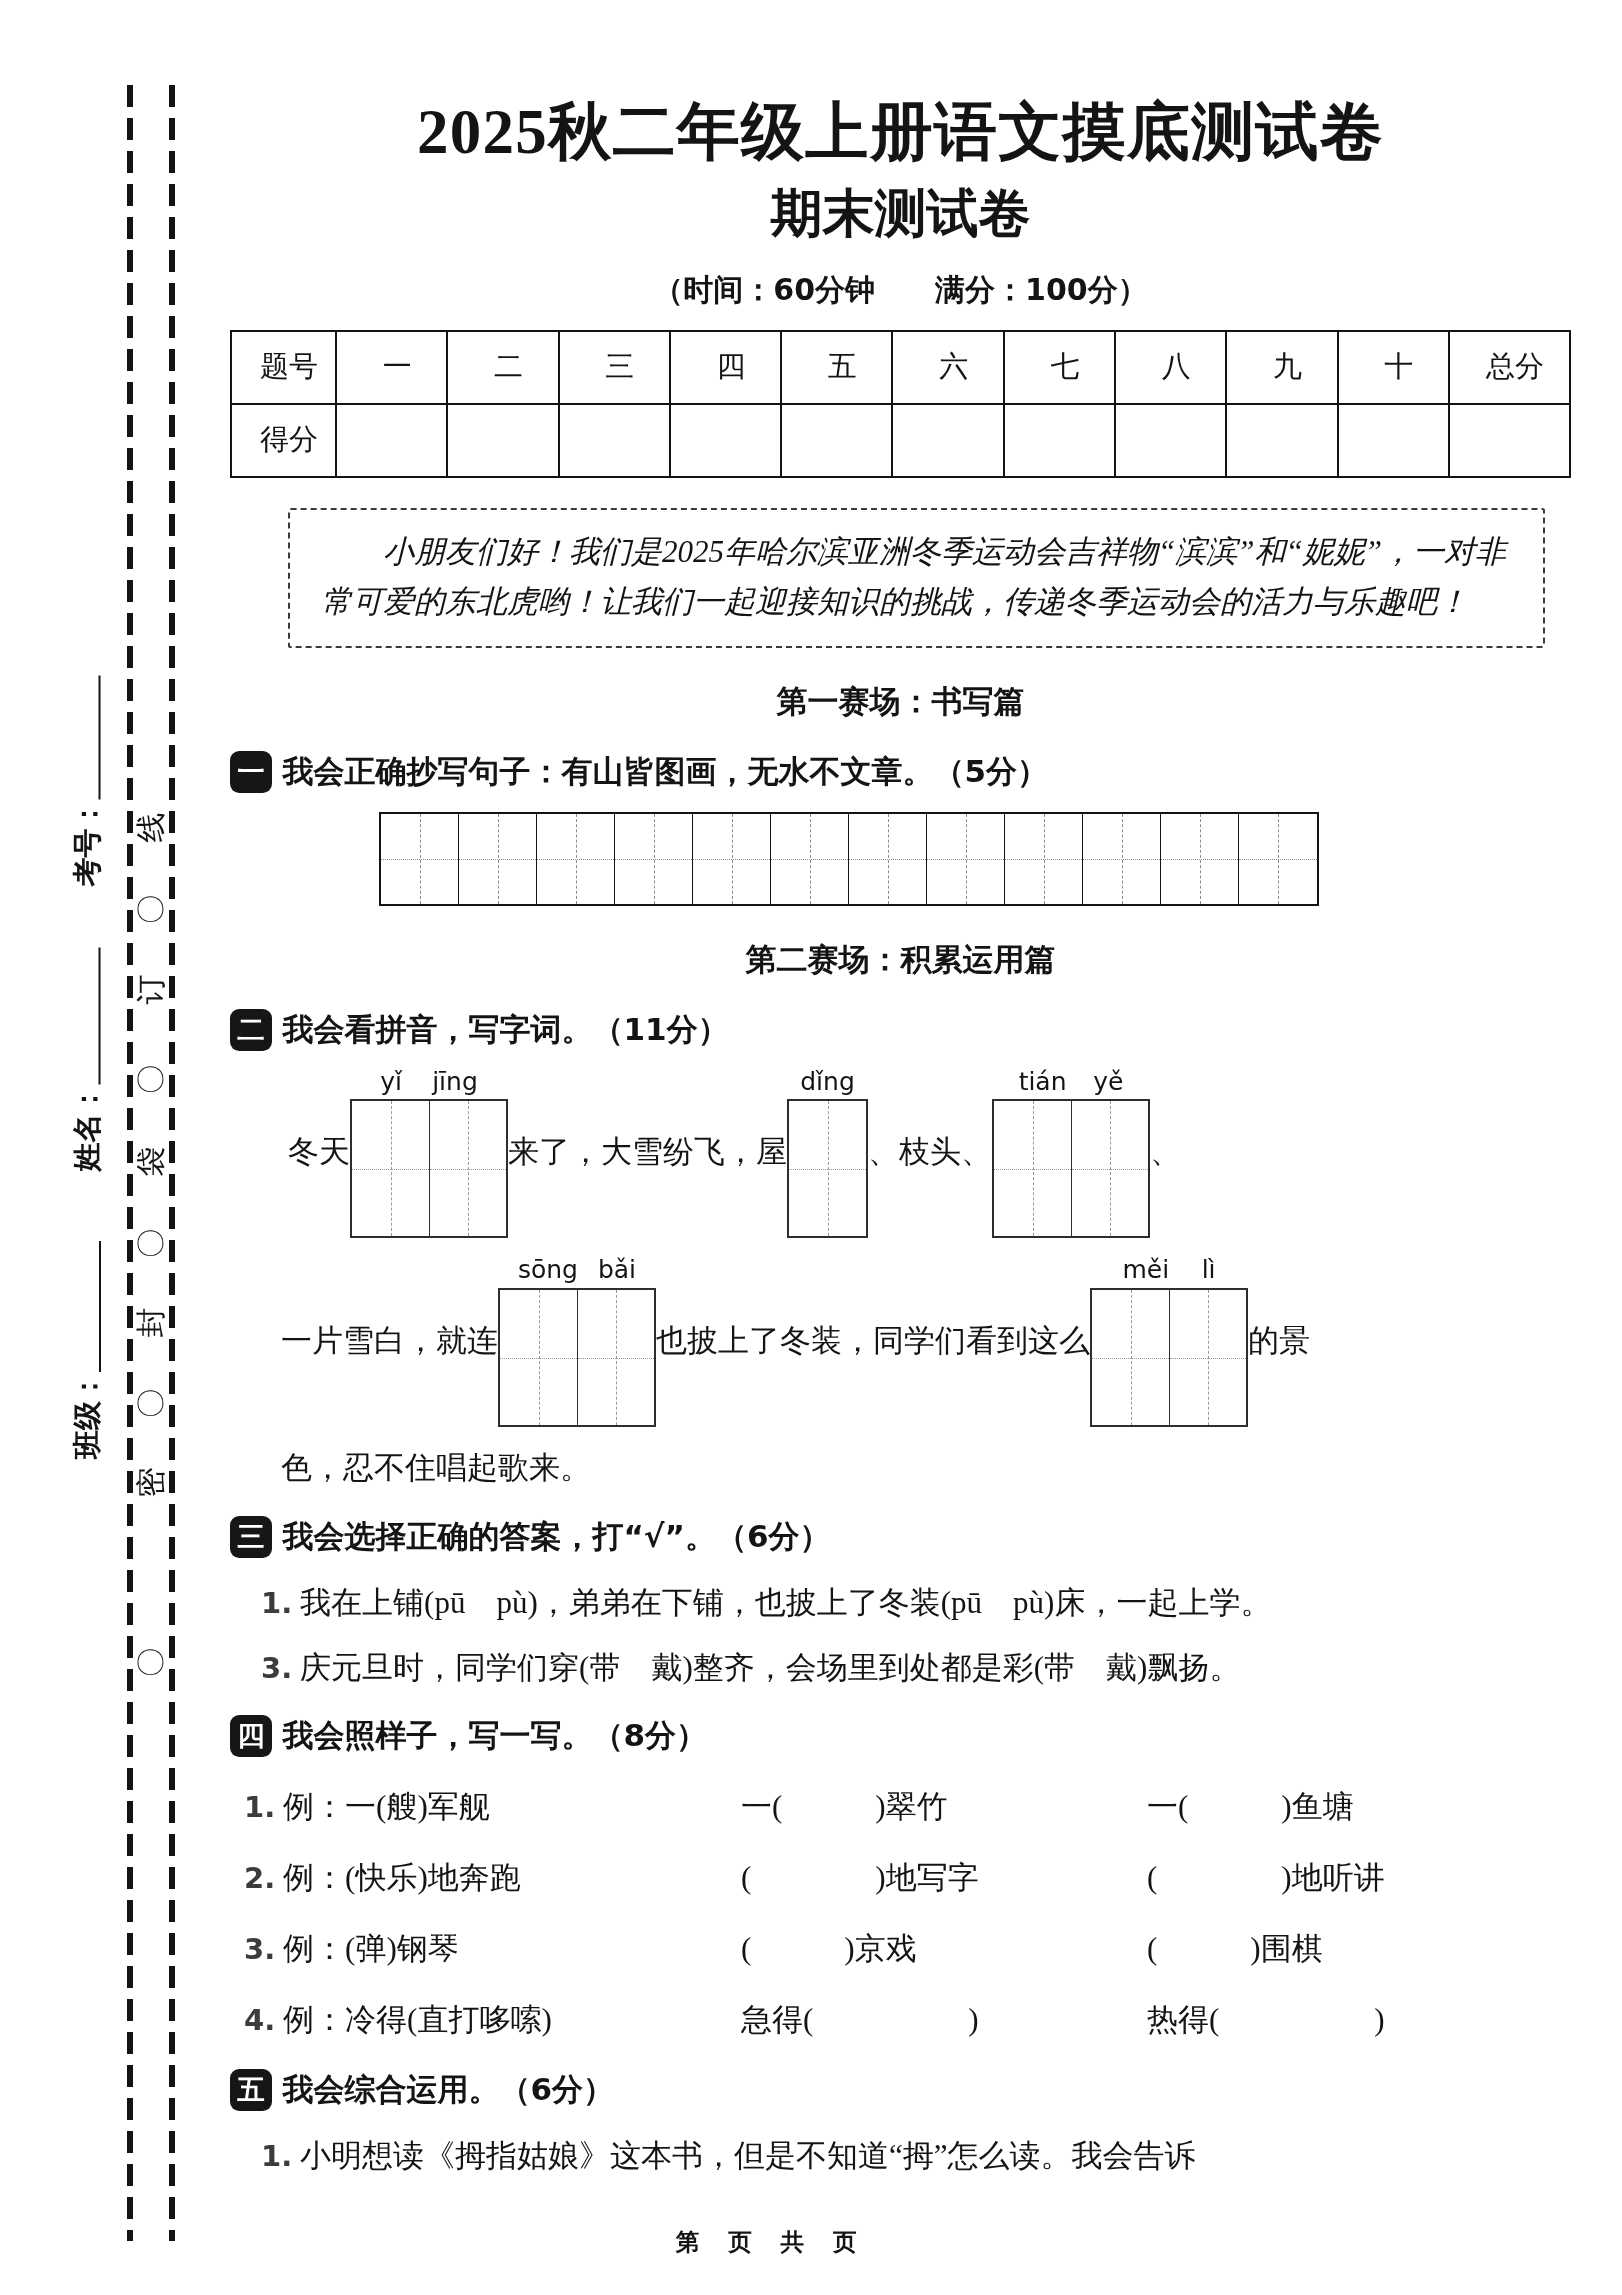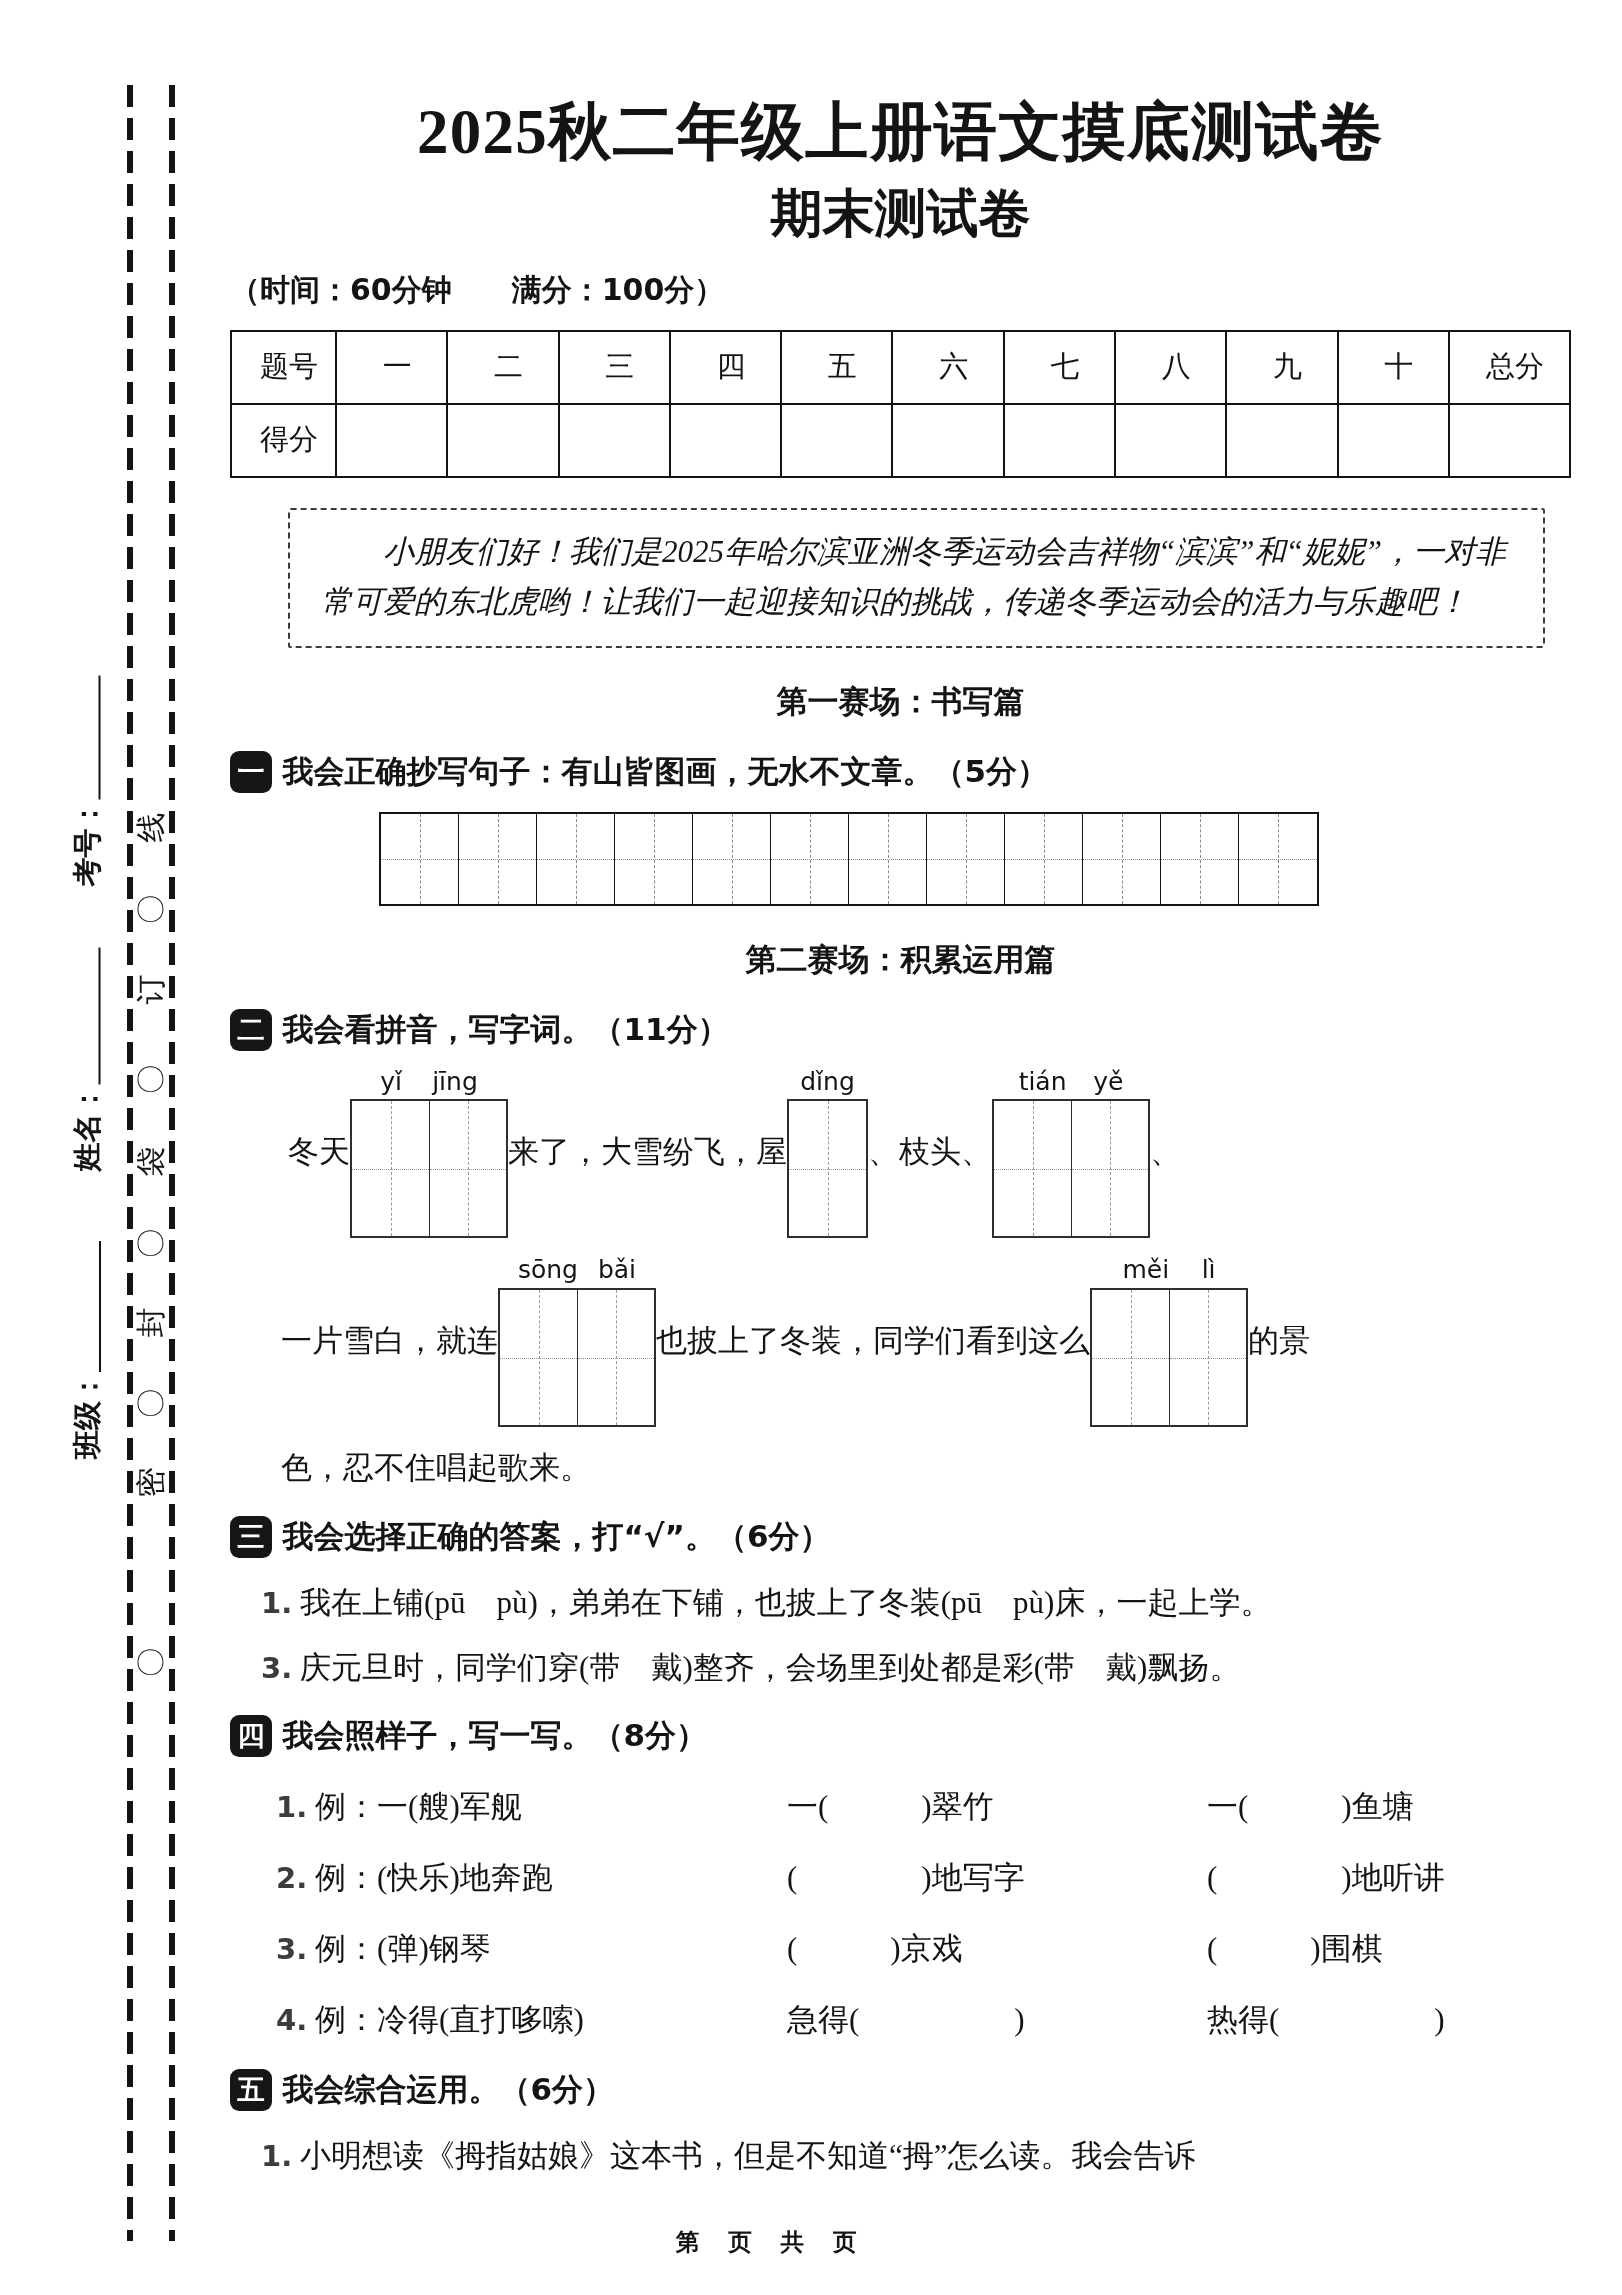--- a/index.html
+++ b/index.html
@@ -32,21 +32,21 @@
   .content { position:absolute; left:230px; top:97px; width:1341px; }
   .page-title {
     font-size:63px; font-weight:900; text-align:center; letter-spacing:1.3px;
     line-height:1.12; font-family:"Liberation Serif","DejaVu Serif",serif;
   }
   .page-subtitle {
     font-size:52px; font-weight:900; text-align:center; margin-top:11.8px;
     font-family:"Liberation Serif","DejaVu Serif",serif;
   }
   .meta-line {
-    font-size:30px; font-weight:700; margin-top:21px;
+    font-size:30px; font-weight:700; text-align:center; margin-top:21px;
     font-family:"DejaVu Sans","Liberation Sans",sans-serif;
   }
   table.score-table { border-collapse:collapse; width:100%; margin-top:18.3px; }
   table.score-table th, table.score-table td {
     border:2px solid #141414; height:73px; text-align:center;
     font-size:29px; font-weight:500;
     font-family:"DejaVu Sans","Liberation Sans",sans-serif;
     padding-left:11px;
   }
   table.score-table th:first-child { width:105px; }
@@ -89,21 +89,21 @@
   .pcell:first-child { border-left:none; }
   .pcell::before { content:""; position:absolute; left:50%; top:0; bottom:0; border-left:1.3px dashed #9a9a9a; }
   .pcell::after  { content:""; position:absolute; top:50%; left:0; right:0; border-top:1.3px dotted #9a9a9a; }
   .plain-line { margin:19.6px 0 0 51px; font-size:31px; }
   
   .item { margin:26px 0 0 31px; font-size:31px; line-height:1.25; }
   .item .num, .srow .num {
     font-family:"DejaVu Sans","Liberation Sans",sans-serif;
     font-weight:700; color:#3c3c3c; margin-right:7.9px; font-size:29px;
   }
-  .srow { display:flex; margin:29px 0 0 46px; font-size:31px; white-space:nowrap;gap:14px; }
+  .srow { display:flex; margin:29px 0 0 14px; font-size:31px; white-space:nowrap; }
   .srow .c0 { width:497px; }
   .srow .c1 { width:406px; }
   .footer {
     position:absolute; top:2226px; left:0; width:1535px; text-align:center;
     font-size:23.6px; font-weight:600; letter-spacing:2.6px;
     font-family:"DejaVu Sans","Liberation Sans",sans-serif;
   }
 </style>
 </head>
 <body>

